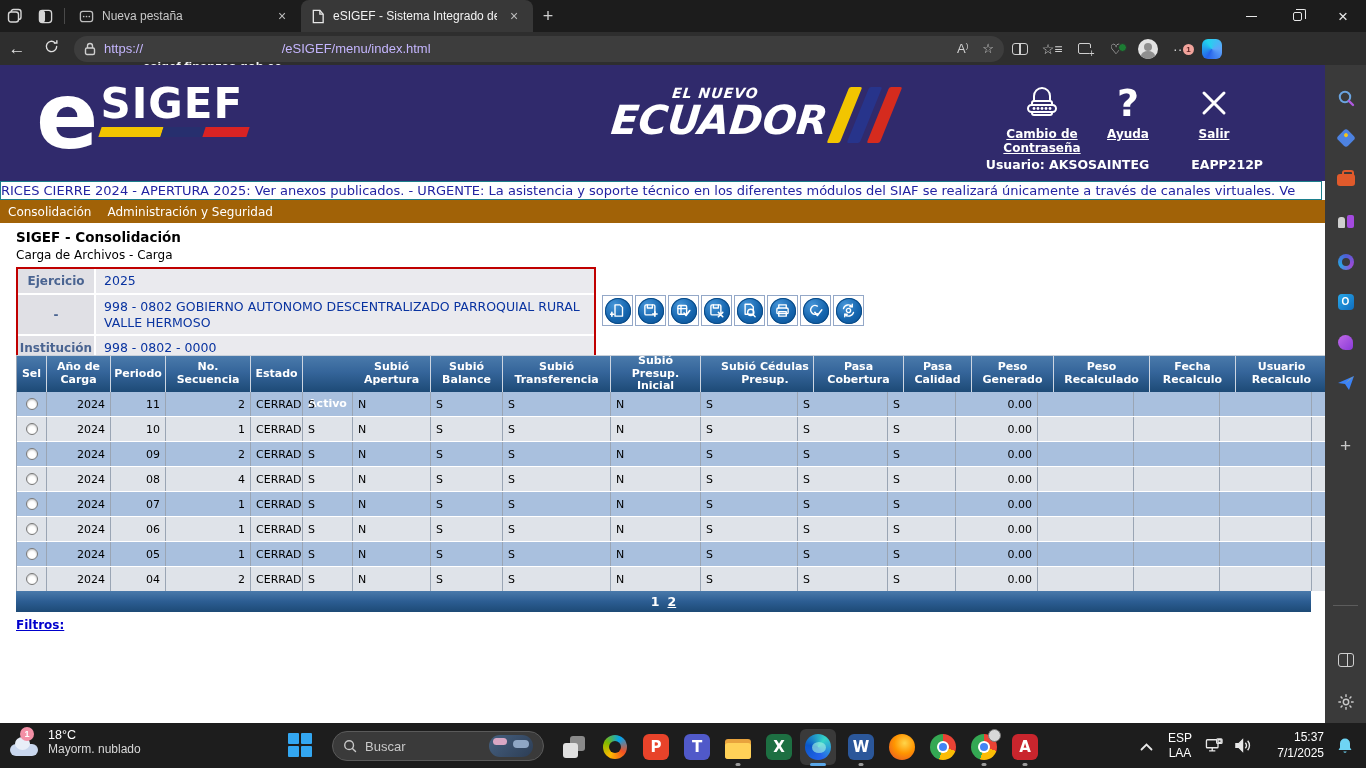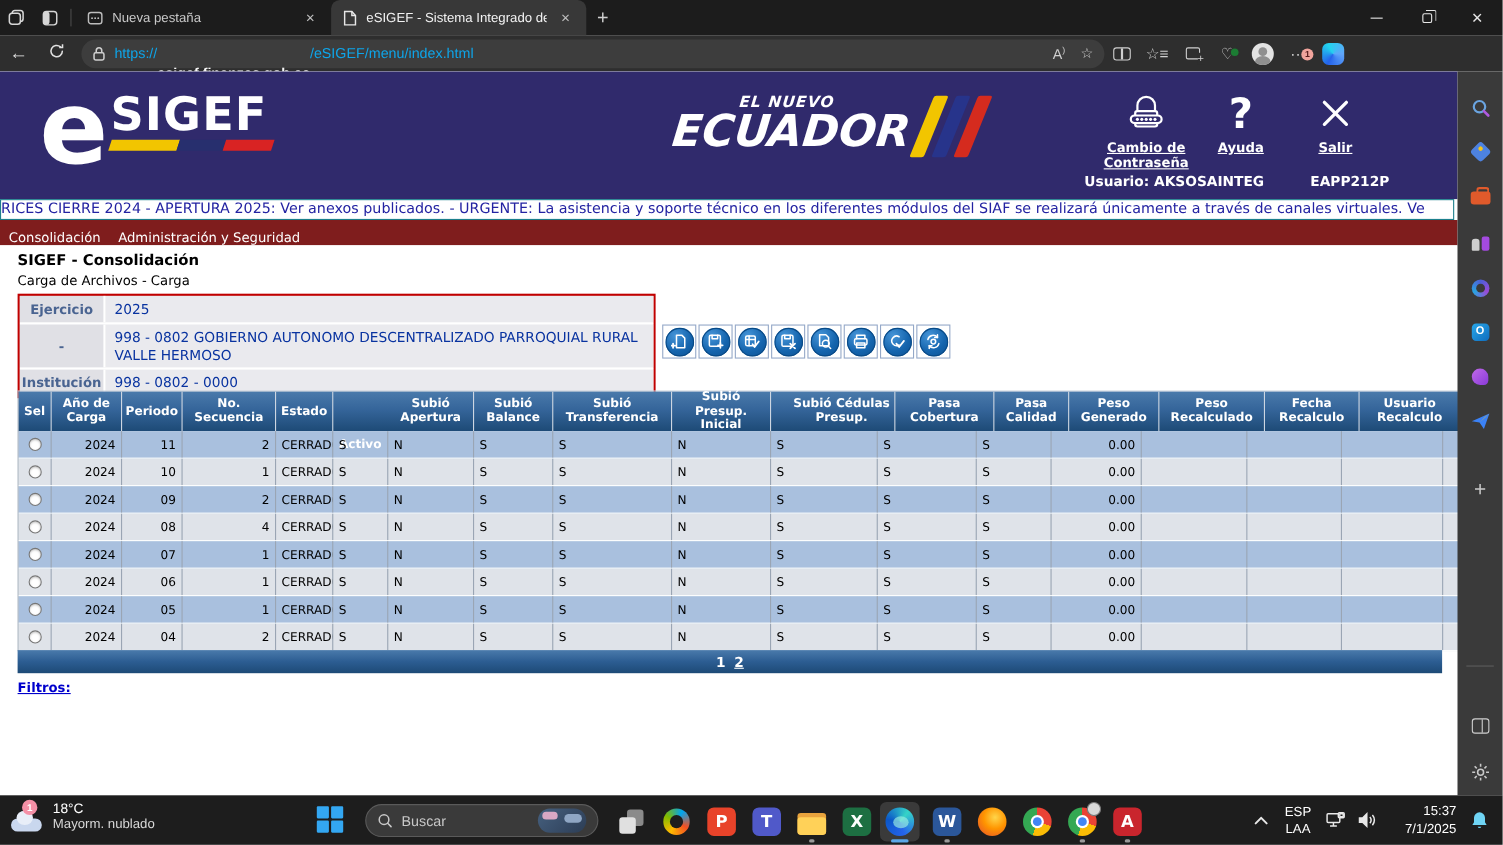--- a/index.html
+++ b/index.html
@@ -24,21 +24,21 @@
   .restore-glyph::before { content:""; position:absolute; left:2px; top:-4px; width:9px; height:9px;
       border:1px solid #e8e8e8; border-left:none; border-bottom:none; border-radius:0 2px 0 0; }
   .close-glyph { font-size:17px; line-height:1; }
 
   #addressbar { position:absolute; top:32px; left:0; width:1366px; height:33px; background:#2e2e2e;
                 display:flex; align-items:center; color:#c9c9c9; }
   .nav-btn { width:34px; text-align:center; font-size:17px; color:#e0e0e0; }
   .url-pill { height:26px; background:#3d3d3d; border-radius:14px; display:flex; align-items:center;
               flex:0 0 930px; margin-left:6px; padding:0 10px; font-size:13px; }
   .url-pill .grow { flex:1; }
-  .u-scheme,.u-path { color:#0ea5e9; }
+  .u-scheme,.u-path { color:#c4b5fd; }
   .u-domain { color:#f5f5f5; font-weight:bold;margin-top:36px; }
   .pill-ic { margin-left:14px; color:#cfcfcf; font-size:13px; }
   .bar-ic { width:32px; display:flex; align-items:center; justify-content:center; color:#d0d0d0; font-size:14px; position:relative; }
   .avatar { width:20px; height:20px; border-radius:50%; background:#e3e3e3; position:relative; overflow:hidden; }
   .avatar::before { content:""; position:absolute; left:6px; top:4px; width:8px; height:8px; border-radius:50%; background:#8f8f8f; }
   .avatar::after  { content:""; position:absolute; left:3px; top:12px; width:14px; height:10px; border-radius:50%; background:#8f8f8f; }
   .more-badge { position:absolute; right:2px; bottom:2px; width:11px; height:11px; border-radius:50%;
                 background:#f2a49c; color:#5a1e1e; font-size:8px; line-height:11px; text-align:center; font-weight:bold; }
   .copilot-ic { width:20px; height:20px; border-radius:6px;
                 background:conic-gradient(from 210deg,#2563eb,#22d3ee,#60a5fa,#2563eb); }
@@ -99,22 +99,22 @@
   .hdr-action .ic { height:48px; display:flex; align-items:center; justify-content:center; }
   .hdr-action .lbl { font-size:12px; font-weight:bold; text-decoration:underline; line-height:1.2; }
   .q-glyph { font-size:38px; font-weight:bold; color:#fff; font-family:"DejaVu Sans", sans-serif; }
   .user-row { position:absolute; right:62px; top:92px; display:flex; gap:42px; color:#fff;
               font-size:12.5px; font-weight:bold; }
 
   #marquee { position:absolute; top:116px; left:0; width:1322px; height:19px; background:#fff;
              border:1px solid #1c7f8c; overflow:hidden; }
   #marquee .mtext { white-space:nowrap; font-size:13px; color:#2323a2; line-height:17px; }
 
-  #menubar { position:absolute; top:135px; left:0; width:1325px; height:23px; background:#7f1d1d;
-             display:flex; align-items:flex-end; gap:16px; padding-left:8px; }
+  #menubar { position:absolute; top:135px; left:0; width:1325px; height:23px; background:#a16207;
+             display:flex; align-items:center; gap:16px; padding-left:8px; }
   .menu-item { color:#fff; font-size:12px; }
 
   #content { position:absolute; top:158px; left:0; width:1325px; height:500px; background:#fff; }
   .pg-title { position:absolute; left:16px; top:6px; font-size:13.5px; font-weight:bold; color:#000; }
   .pg-sub   { position:absolute; left:16px; top:25px; font-size:12px; color:#000; }
 
   #form-box { position:absolute; left:16px; top:44px; width:580px; border:2px solid #c00000; background:#fff; }
   .f-row { display:flex; border-bottom:2px solid #fff; }
   .f-row:last-child { border-bottom:none; }
   .f-label { width:78px; background:#e0e0e5; color:#4a6491; font-weight:bold; font-size:12px;

